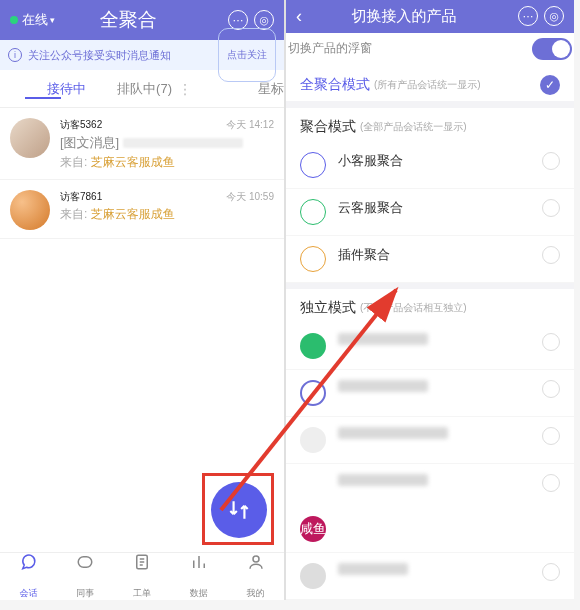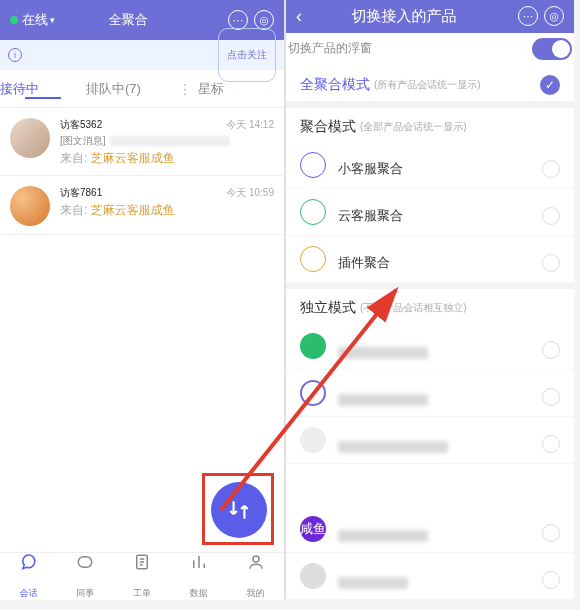--- a/index.html
+++ b/index.html
@@ -2,43 +2,43 @@
 <html><head>
 <meta charset="utf-8">
 <style>
   * { box-sizing: border-box; margin: 0; padding: 0; font-family: -apple-system, "PingFang SC", "Microsoft YaHei", sans-serif; }
   body { width: 580px; height: 610px; display: flex; background: #f5f5f5; }
 
   
   .phone-left { width: 286px; height: 600px; background: #fff; display: flex; flex-direction: column; border-right: 2px solid #e0e0e0; position: relative; }
   .hdr-l { background: #6d6fd6; color: #fff; height: 40px; display: flex; align-items: center; padding: 12px 10px; font-size: 13px; }
   .status-dot { width: 8px; height: 8px; border-radius: 50%; background: #2bd47d; margin-right: 4px; }
-  .hdr-l .title { flex: 1; text-align: center; font-size: 13px; margin-left: -20px; }
+  .hdr-l .title { flex: 1; text-align: center; font-size: 19px; margin-left: -20px; }
   .hdr-l .circ { width: 20px; height: 20px; border: 1.5px solid #fff; border-radius: 50%; display: flex; align-items: center; justify-content: center; font-size: 11px; margin-left: 6px; }
 
   .notice { background: #edf3ff; color: #6d6fd6; font-size: 11px; height: 30px; display: flex; align-items: center; padding: 0 8px; }
   .notice .i { width: 14px; height: 14px; border: 1.2px solid #6d6fd6; border-radius: 50%; display: flex; align-items: center; justify-content: center; font-size: 9px; margin-right: 6px; }
   .notice .btn { margin-left: auto; border: 1px solid #b9c9f5; border-radius: 10px; padding: 19px 8px; color: #6d6fd6; font-size: 10px; }
 
   .tabs { display: flex; align-items: center; height: 38px; border-bottom: 1px solid #eee; font-size: 13px; color: #888; }
-  .tab { flex: 1; text-align: left; position: relative; }
+  .tab { flex: 1; text-align: right; position: relative; }
   .tab.active { color: #5a5de8; font-weight: 500; }
   .tab.active::after { content: ""; position: absolute; left: 50%; bottom: -1px; transform: translateX(-50%); width: 36px; height: 2px; background: #5a5de8; }
   .dots-v { font-size: 14px; color: #bbb; padding: 0 6px; }
 
   .conv-list { flex: 1; overflow: hidden; }
   .conv { display: flex; padding: 10px 10px 8px 10px; border-bottom: 1px solid #f2f2f2; }
   .avatar { width: 40px; height: 40px; border-radius: 50%; background: #ccc; flex-shrink: 0; margin-right: 10px; background-size: cover; }
   .av1 { background: linear-gradient(135deg,#e8d8c8,#bfa088); }
   .av2 { background: radial-gradient(circle at 30% 30%, #f7c08a, #d47a2a); }
   .conv-body { flex: 1; min-width: 0; }
   .conv-top { display: flex; align-items: center; }
   .conv-name { font-size: 10px; color: #222; flex: 1; }
   .conv-time { font-size: 10px; color: #aaa; }
-  .conv-msg { font-size: 10px; color: #888; margin-top: 2px; display: flex; align-items: center; }
+  .conv-msg { font-size: 13px; color: #888; margin-top: 2px; display: flex; align-items: center; }
   .conv-msg .blur { width: 120px; height: 10px; background: #eee; border-radius: 2px; margin-left: 4px; filter: blur(1px); }
   .conv-src { font-size: 12px; color: #d9a23a; margin-top: 2px; }
   .conv-src .lbl { color: #aaa; }
 
   .fab-box { position: absolute; right: 10px; bottom: 55px; width: 72px; height: 72px; border: 3px solid #e23b2e; padding: 6px; }
   .fab { width: 56px; height: 56px; border-radius: 50%; background: #5a5de8; display: flex; align-items: center; justify-content: center; }
   .fab svg { width: 26px; height: 26px; stroke: #fff; stroke-width: 2; fill: none; }
 
   .btmnav { height: 48px; border-top: 1px solid #eee; display: flex; background: #fff; }
   .btmnav .it { flex: 1; display: flex; flex-direction: column; align-items: center; justify-content: center; font-size: 9px; color: #888; gap: 16px; }
@@ -56,49 +56,50 @@
   .switch::after { content: ""; position: absolute; right: 2px; top: 2px; width: 18px; height: 18px; border-radius: 50%; background: #fff; }
 
   .mode-head { padding: 10px 14px 6px; display: flex; align-items: center; }
   .mode-title { font-size: 14px; color: #333; }
   .mode-title.blue { color: #5a5de8; }
   .mode-sub { font-size: 10px; color: #aaa; margin-left: 4px; }
   .check { margin-left: auto; width: 20px; height: 20px; border-radius: 50%; background: #6d6fd6; color: #fff; display: flex; align-items: center; justify-content: center; font-size: 12px; }
   .radio-empty { margin-left: auto; width: 18px; height: 18px; border: 1.5px solid #ddd; border-radius: 50%; }
 
   .sep { height: 8px; background: #f3f3f6; }
-  .opt { display: flex; align-items: flex-end; padding: 10px 14px; border-bottom: 1px solid #f5f5f5; font-size: 13px; color: #333; }
+  .opt { display: flex; align-items: flex-start; padding: 10px 14px; border-bottom: 1px solid #f5f5f5; font-size: 13px; color: #333; }
   .opt .ic { width: 26px; height: 26px; border-radius: 50%; margin-right: 12px; display: flex; align-items: center; justify-content: center; font-size: 13px; color: #fff; }
   .ic-purple { border: 1.5px solid #5a5de8; color: #5a5de8; }
   .ic-green  { border: 1.5px solid #2bbd6e; color: #2bbd6e; }
   .ic-orange { border: 1.5px solid #e8a23a; color: #e8a23a; }
   .ic-wechat { background: #2bbd6e; }
   .ic-ring   { border: 2px solid #6d6fd6; }
   .ic-gray   { background: #eee; }
-  .ic-teal   { background: #6d28d9; border-radius: 4px; font-size: 9px; margin-top: 42px; }
+  .ic-teal   { background: #be185d; border-radius: 4px; font-size: 9px; margin-top: 42px; }
   .ic-img    { background: #ddd; border-radius: 4px; }
   .blur-lbl  { width: 90px; height: 12px; background: #d9d9d9; border-radius: 2px; filter: blur(2px); }
 
   .arrow { position: absolute; left: 100px; bottom: 95px; pointer-events: none; }
 </style>
 </head>
 <body>
 
 <div class="phone-left">
   <div class="hdr-l">
     <span class="status-dot"></span>
     <span>在线</span>
     <span style="font-size:9px;margin-left:2px">▾</span>
     <span class="title">全聚合</span>
     <span class="circ">⋯</span>
     <span class="circ">◎</span>
   </div>
 
   <div class="notice">
     <span class="i">i</span>
+    <span>关注公众号接受实时消息通知</span>
     <span class="btn">点击关注</span>
   </div>
 
   <div class="tabs">
     <div class="tab active">接待中</div>
     <div class="tab">排队中(7)</div>
     <span class="dots-v">⋮</span>
     <div class="tab">星标</div>
   </div>
 

